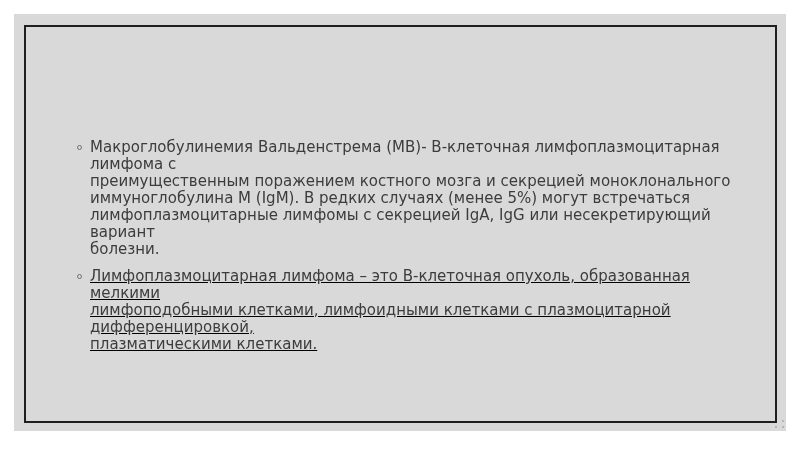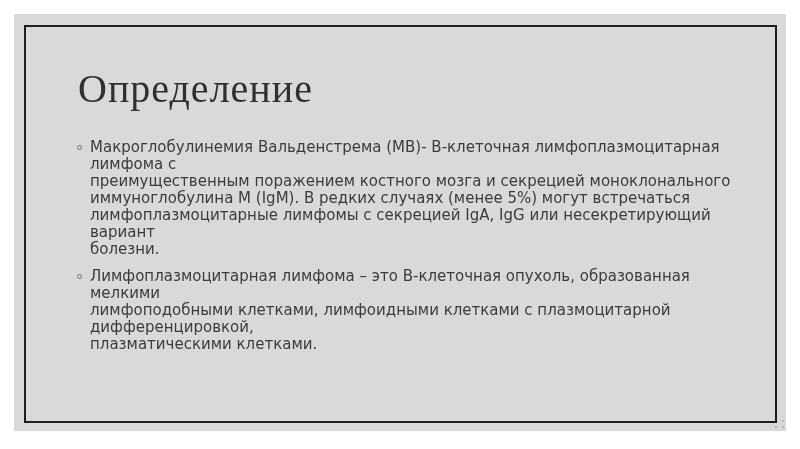--- a/index.html
+++ b/index.html
@@ -56,20 +56,21 @@
     top: 112px;
     width: 682px;
   }
   .bullet-item {
     position: relative;
     padding-left: 14px;
     margin: 0 0 10px 0;
   }
   .bullet-item:last-child {
     margin-bottom: 0;
+    text-decoration: underline;
   }
   .bullet-marker {
     position: absolute;
     left: 1px;
     top: 6px;
     width: 5px;
     height: 5px;
     border: 1px solid #6f6f6f;
     border-radius: 50%;
     box-sizing: border-box;
@@ -98,21 +99,20 @@
   .grip .d1 { right: 1px; top: 1px; }
   .grip .d2 { right: 1px; bottom: 2px; }
   .grip .d3 { left: 1px; bottom: 2px; }
 </style>
 </head>
 <body>
 
 <div class="page">
   <div class="slide">
     <div class="frame">
-      <h1 class="title">Определение</h1>
       <div class="content">
         <div class="bullet-item">
           <span class="bullet-marker"></span>
           <p class="bullet-text">Макроглобулинемия Вальденстрема (МВ)- В-клеточная лимфоплазмоцитарная лимфома с
 преимущественным поражением костного мозга и секрецией моноклонального
 иммуноглобулина М (IgM). В редких случаях (менее 5%) могут встречаться
 лимфоплазмоцитарные лимфомы с секрецией IgA, IgG или несекретирующий вариант
 болезни.</p>
         </div>
         <div class="bullet-item">

